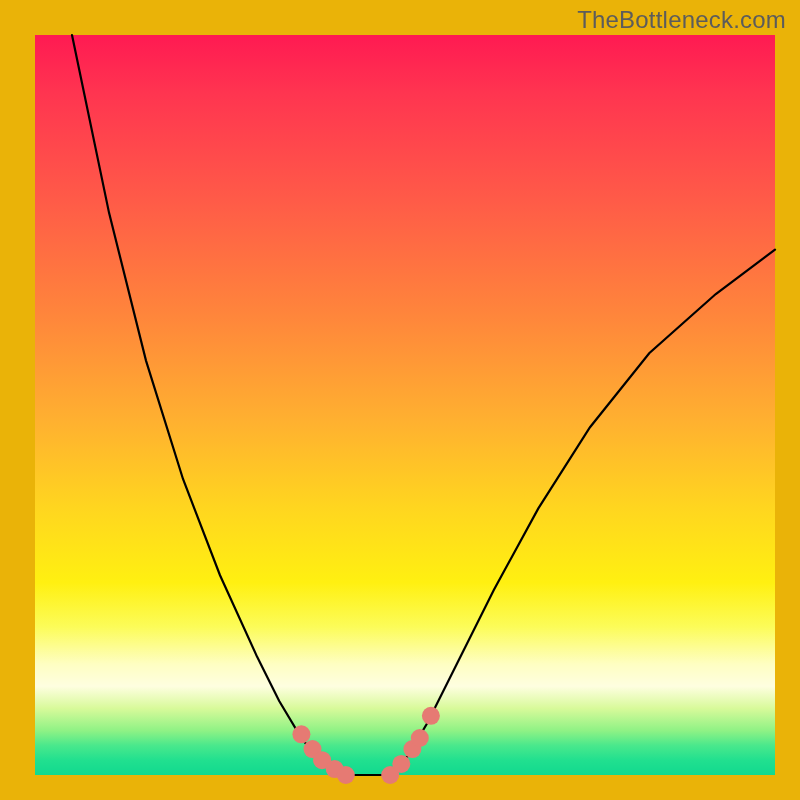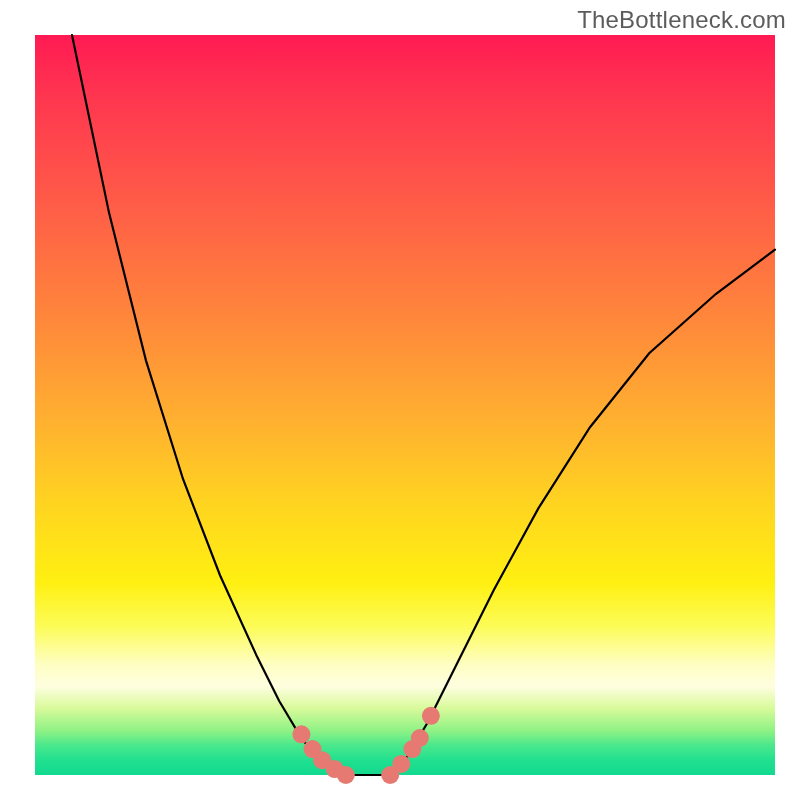--- a/index.html
+++ b/index.html
@@ -10,21 +10,21 @@
     background: #000000;
     overflow: hidden;
     font-family: Arial, Helvetica, sans-serif;
   }
   .frame {
     position: absolute;
     left: 0;
     top: 0;
     width: 800px;
     height: 800px;
-    background: #ffffff;
+    background: #eab308;
   }
   .plot-area {
     position: absolute;
     left: 35px;
     top: 35px;
     width: 740px;
     height: 740px;
     
     background: linear-gradient(
       to bottom,

